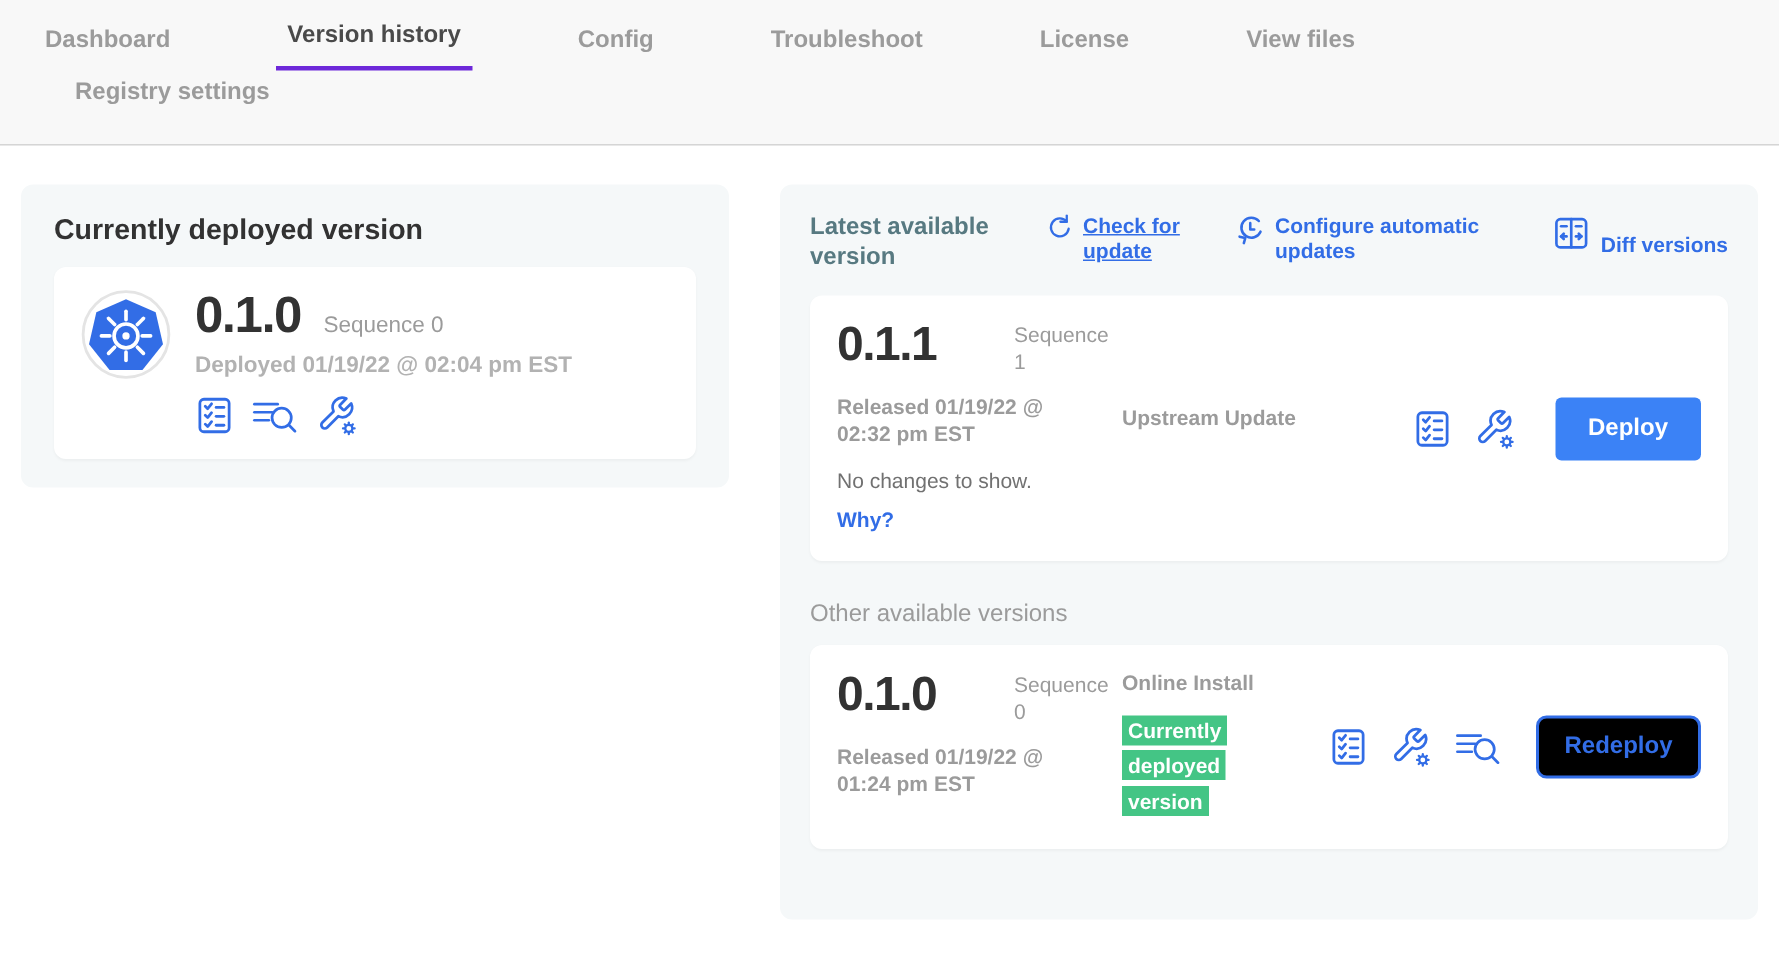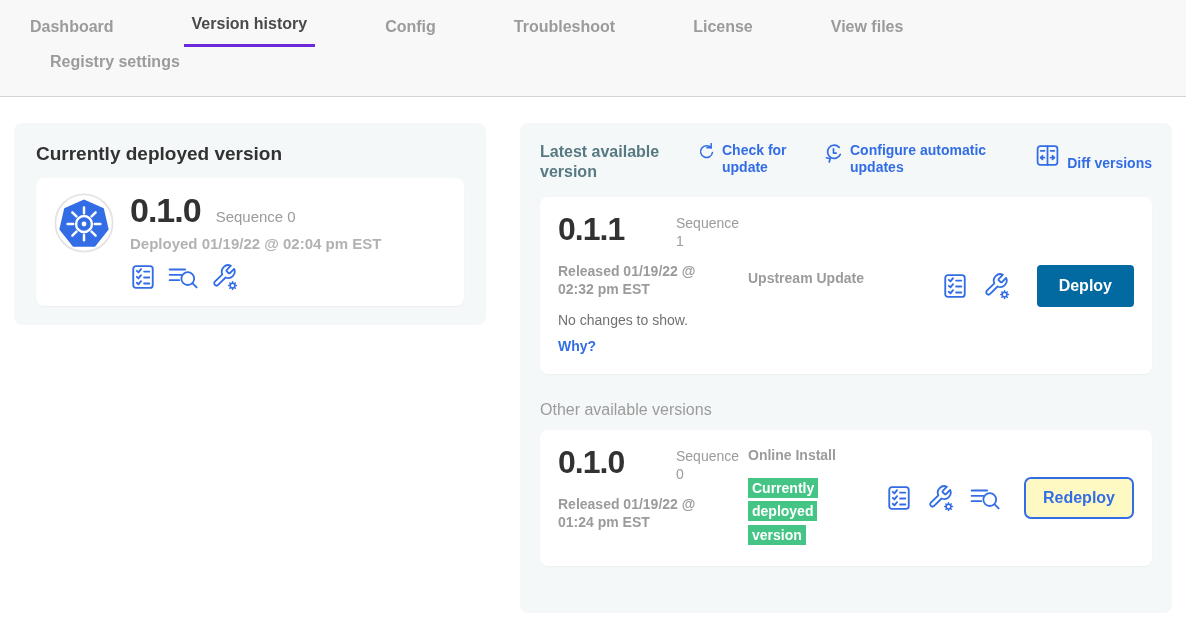--- a/index.html
+++ b/index.html
@@ -33,21 +33,21 @@
   .act-icon svg { display:block; }
 
   
   .right-panel { position:absolute; left:520px; top:123px; width:652px; height:490px;
     background:#f5f8f9; border-radius:8px; padding:19px 20px; }
   .panel-header { display:flex; align-items:flex-start; }
   .panel-title { flex:0 0 158px; font-size:16px; font-weight:700; color:#577981; line-height:1.25; }
   .hlink { display:flex; gap:7px; align-items:flex-start; color:#326de6;
     font-size:14px; font-weight:700; line-height:1.2; cursor:pointer; }
   .hlink svg { flex:0 0 auto; margin-top:1px; }
-  .hlink.check { flex:0 0 126px; }
+  .hlink.check { flex:0 0 126px;text-decoration:underline; }
   .hlink.configure { flex:0 0 190px; }
   .hlink.diff { margin-left:auto; align-items:flex-end; }
 
   .vcard { background:#fff; border-radius:8px; padding:16px 18px; display:flex;
     box-shadow:0 1px 2px rgba(0,0,0,.04); }
   .vcard-latest { margin-top:15px; min-height:177px; }
   .vcard-other { margin-top:11px; min-height:136px; }
   .col-version { width:190px; }
   .v-num-row { display:flex; gap:13px; align-items:flex-start;justify-content:space-between; }
   .v-num { font-size:32px; font-weight:700; color:#323232; letter-spacing:-1px; line-height:1; }
@@ -57,24 +57,24 @@
   .no-changes { font-size:14px; color:#717171; margin-top:14px; }
   .why-link { display:inline-block; font-size:14px; font-weight:700; color:#326de6;
     margin-top:10px; cursor:pointer; }
   .col-source { width:118px; }
   .col-source.pushed { padding-top:56px; }
   .source-label { font-size:14px; font-weight:700; color:#9b9b9b; line-height:1.3; }
   .badge-wrap { width:72px; margin-top:12px; line-height:1.45; }
   .deployed-badge { display:inline; background:#44c585; color:#fff; font-size:14px;
     font-weight:700; padding:2px 4px; -webkit-box-decoration-break:clone; box-decoration-break:clone; }
   .col-actions { margin-left:auto; align-self:center; display:flex; align-items:center; gap:15px; }
-  .deploy-btn { background:#0369a1; color:#fff; font-size:16px; font-weight:700;
+  .deploy-btn { background:#3b82f6; color:#fff; font-size:16px; font-weight:700;
     border:none; border-radius:4px; padding:12px 22px; margin-left:11px; cursor:pointer;
     font-family:"Liberation Sans", sans-serif; }
-  .redeploy-btn { background:#fef9c3; color:#326de6; font-size:16px; font-weight:700;
+  .redeploy-btn { background:#000000; color:#326de6; font-size:16px; font-weight:700;
     border:2px solid #326de6; border-radius:7px; padding:10px 17px; margin-left:8px; cursor:pointer;
     font-family:"Liberation Sans", sans-serif; }
   .other-title { font-size:16px; color:#9b9b9b; margin-top:27px; }
 </style>
 </head>
 <body>
 
 <div class="page">
 
   <nav class="topnav">

